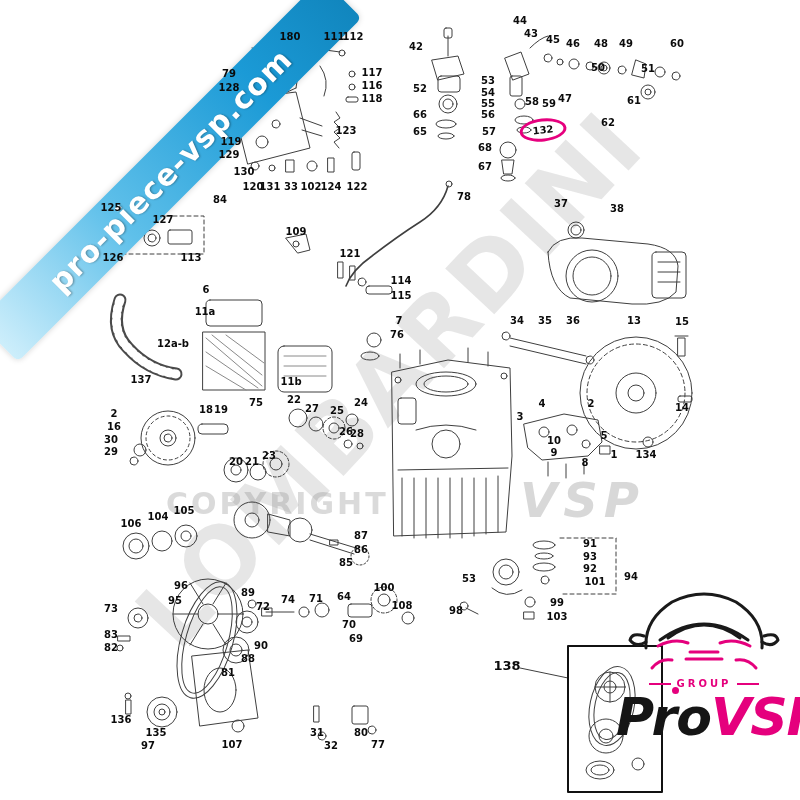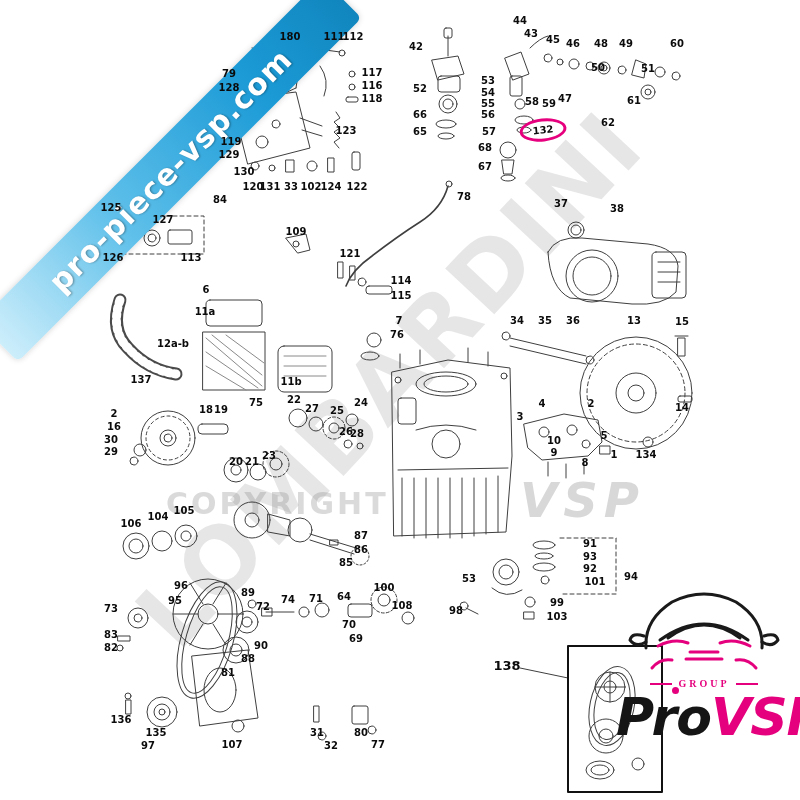--- a/index.html
+++ b/index.html
@@ -33,21 +33,21 @@
             background:linear-gradient(90deg,#cdeefb 0%, #5fc0ea 35%, var(--blue,#1b9ad6) 75%, #1186be 100%);
             display:flex; align-items:center; justify-content:center;
             border-radius:6px; box-shadow:0 0 6px rgba(0,0,0,.18); z-index:5; }
   .ribbon span { color:#fff; font-size:30px; font-weight:bold; letter-spacing:1px;
             text-shadow:1px 1px 2px rgba(0,0,0,.3); }
 
   
   .logo { position:absolute; left:616px; top:578px; width:176px; text-align:center; z-index:7; }
   .logo-car { display:block; margin:0 auto; }
   .logo-group { display:flex; align-items:center; justify-content:center; gap:6px;
-            color:var(--magenta,#e5007d); font-size:10px; font-weight:bold; letter-spacing:3px;font-family:Liberation Serif, serif; }
+            color:var(--magenta,#e5007d); font-size:10px; font-weight:bold; letter-spacing:3px; }
   .logo-group .rule { width:22px; height:2px; background:var(--magenta,#e5007d); }
   .logo-name { position:relative; font-size:52px; font-weight:bold; font-style:italic;
             line-height:1.1; letter-spacing:-1px; }
   .logo-name .black { color:#151515; }
   .logo-name .pink  { color:var(--magenta,#e5007d); }
   .logo-dot { position:absolute; width:7px; height:7px; border-radius:50%;
             background:var(--magenta,#e5007d); left:56px; top:-2px; }
 </style>
 </head>
 <body>

